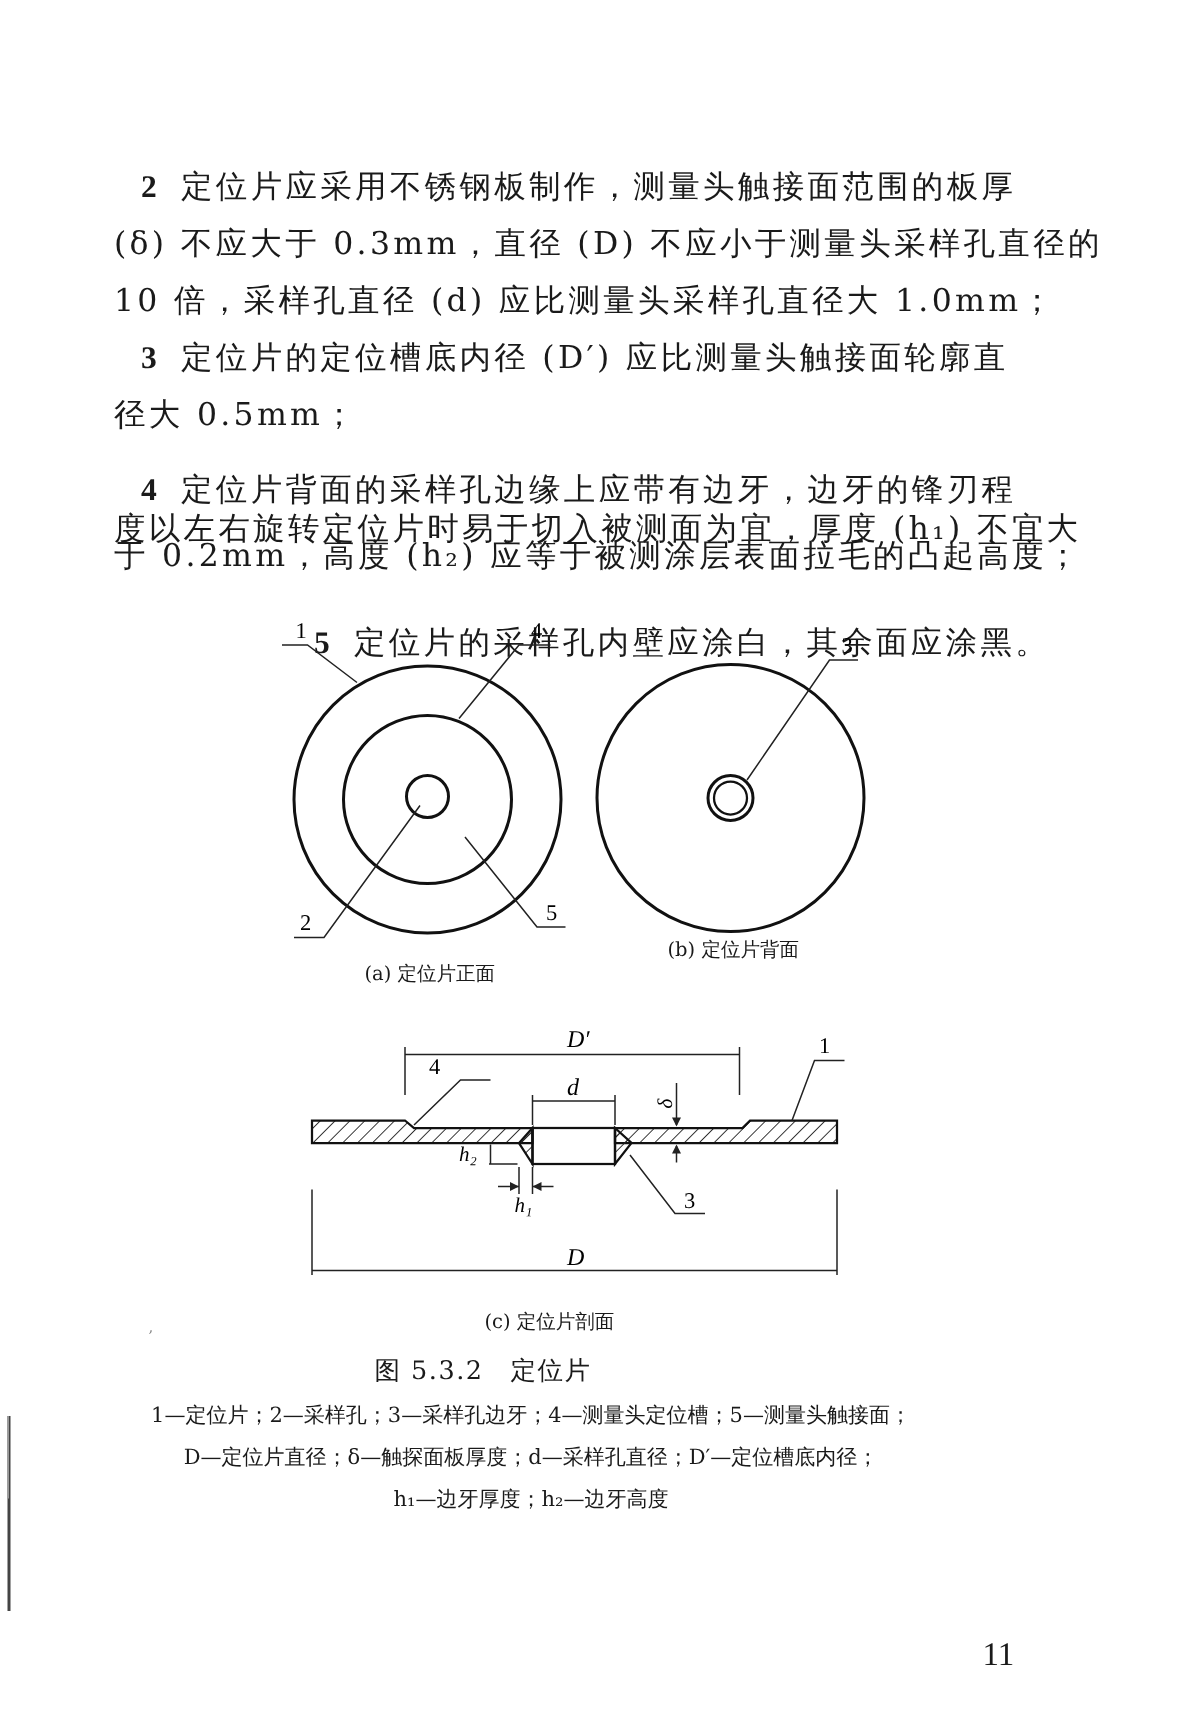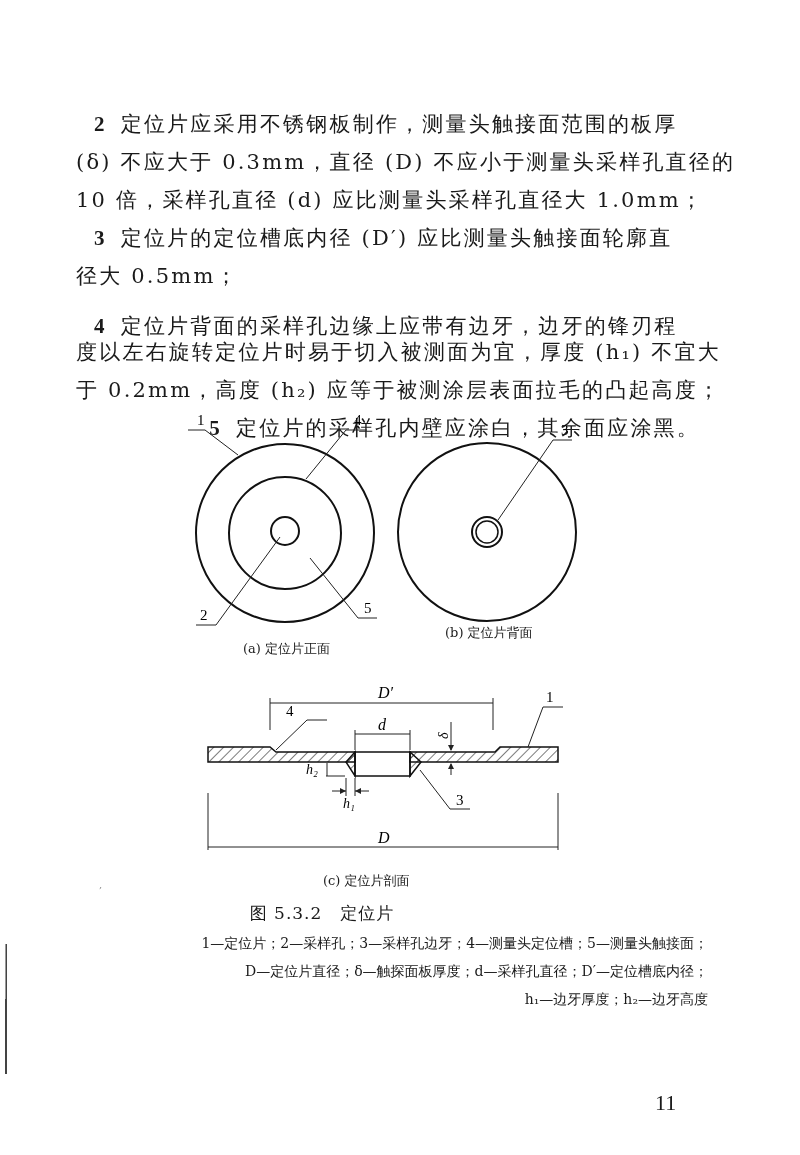--- a/index.html
+++ b/index.html
@@ -5,21 +5,21 @@
   html, body { margin:0; padding:0; background:#ffffff; }
   body { width:800px; height:1155px; position:relative; overflow:hidden;
          font-family:"DejaVu Serif","Liberation Serif",serif; color:#1a1a1a; }
   .line { position:absolute; left:76px; width:640px; font-size:21px; line-height:36px;
           white-space:nowrap; letter-spacing:2.2px; }
   .indent { left:94px; width:606px; }
   .num { font-family:"Liberation Serif",serif; font-weight:bold; margin-right:14px; }
   .diagram { position:absolute; left:0; top:0; }
   .caption-sub { position:absolute; font-size:13px; white-space:nowrap; }
   .fig-title { position:absolute; left:0; width:644px; top:902px; text-align:center; font-size:17px; letter-spacing:1px; }
-  .legend { position:absolute; left:0; width:708px; text-align:right; font-size:14px; white-space:nowrap; }
+  .legend { position:absolute; left:0; width:708px; text-align:center; font-size:14px; white-space:nowrap; }
   .page-no { position:absolute; left:655px; top:1090px; font-size:22px; font-family:"Liberation Serif",serif; }
   .margin-bar { position:absolute; left:5px; top:944px; width:2px; height:130px; background:#444; }
   .margin-bar2 { position:absolute; left:5px; top:944px; width:1px; height:55px; background:#999; }
 </style>
 </head>
 <body>
 
 <div class="line indent" style="top:106px;">
   <span class="num">2</span><span>定位片应采用不锈钢板制作，测量头触接面范围的板厚</span>
 </div>
@@ -28,21 +28,21 @@
 
 <div class="line indent" style="top:220px;">
   <span class="num">3</span><span>定位片的定位槽底内径 (D′) 应比测量头触接面轮廓直</span>
 </div>
 <div class="line" style="top:258px;">径大 0.5mm；</div>
 
 <div class="line indent" style="top:296px;margin-top:12px;">
   <span class="num">4</span><span>定位片背面的采样孔边缘上应带有边牙，边牙的锋刃程</span>
 </div>
 <div class="line" style="top:334px;">度以左右旋转定位片时易于切入被测面为宜，厚度 (h₁) 不宜大</div>
-<div class="line" style="top:372px;">于 0.2mm，高度 (h₂) 应等于被测涂层表面拉毛的凸起高度；</div>
+<div class="line" style="top:352px;">于 0.2mm，高度 (h₂) 应等于被测涂层表面拉毛的凸起高度；</div>
 
 <div class="line indent" style="top:410px;text-align:right;">
   <span class="num">5</span><span>定位片的采样孔内壁应涂白，其余面应涂黑。</span>
 </div>
 
 <svg class="diagram" width="800" height="1155">
   <defs>
     <pattern id="hatch" width="7" height="7" patternUnits="userSpaceOnUse" patternTransform="rotate(45)">
       <line x1="0" y1="0" x2="0" y2="7" stroke="#222" stroke-width="1.2"></line>
     </pattern>

